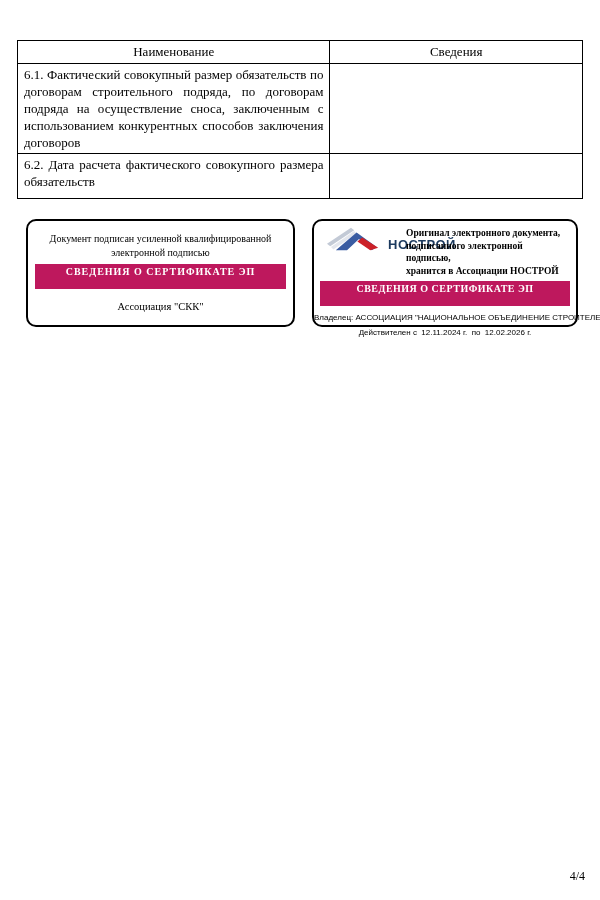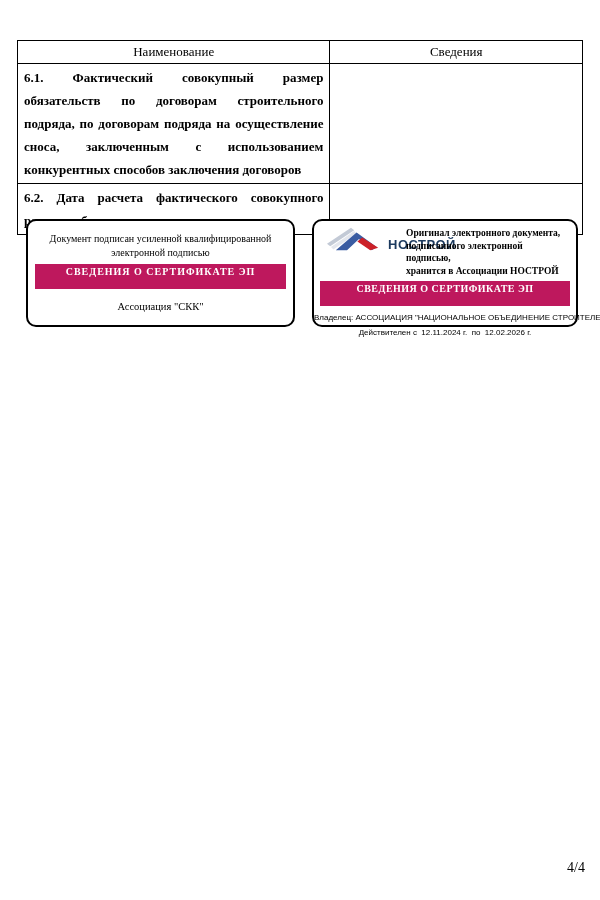--- a/index.html
+++ b/index.html
@@ -26,22 +26,21 @@
   .doc-table th{
     font-weight:normal;
     text-align:center;
     vertical-align:middle;
     height:18px;
   }
   .col-name{width:313px;}
   .col-value{width:253px;}
   .cell-name{
     text-align:justify;
-    line-height:23px;
-    font-weight:bold;
+    line-height:17px;
   }
   .row-61 .cell-name{height:64px;}
   .row-62 .cell-name{height:40px;}
   .row-7  .cell-name{height:18px;}
 
   
   .stamp{
     position:absolute;top:219px;height:108px;
     border:2px solid #000;border-radius:10px;
     box-sizing:border-box;
@@ -87,22 +86,22 @@
   .stamp-right .banner{margin:4px 6px 0 6px;letter-spacing:0.5px;}
   .sr-small{
     font-family:"Liberation Sans", sans-serif;
     font-size:8px;text-align:center;
     margin-top:6.5px;white-space:pre;
   }
   .sr-cert-value{margin-left:6px;letter-spacing:0.2px;}
 
   
   .page-number{
-    position:absolute;right:15px;bottom:24px;
-    font-size:14px;
+    position:absolute;right:15px;bottom:16px;
+    font-size:12px;
   }
 </style>
 </head>
 <body>
 
 <div class="page">
 
   <table class="doc-table">
     <colgroup>
         <col class="col-name">

